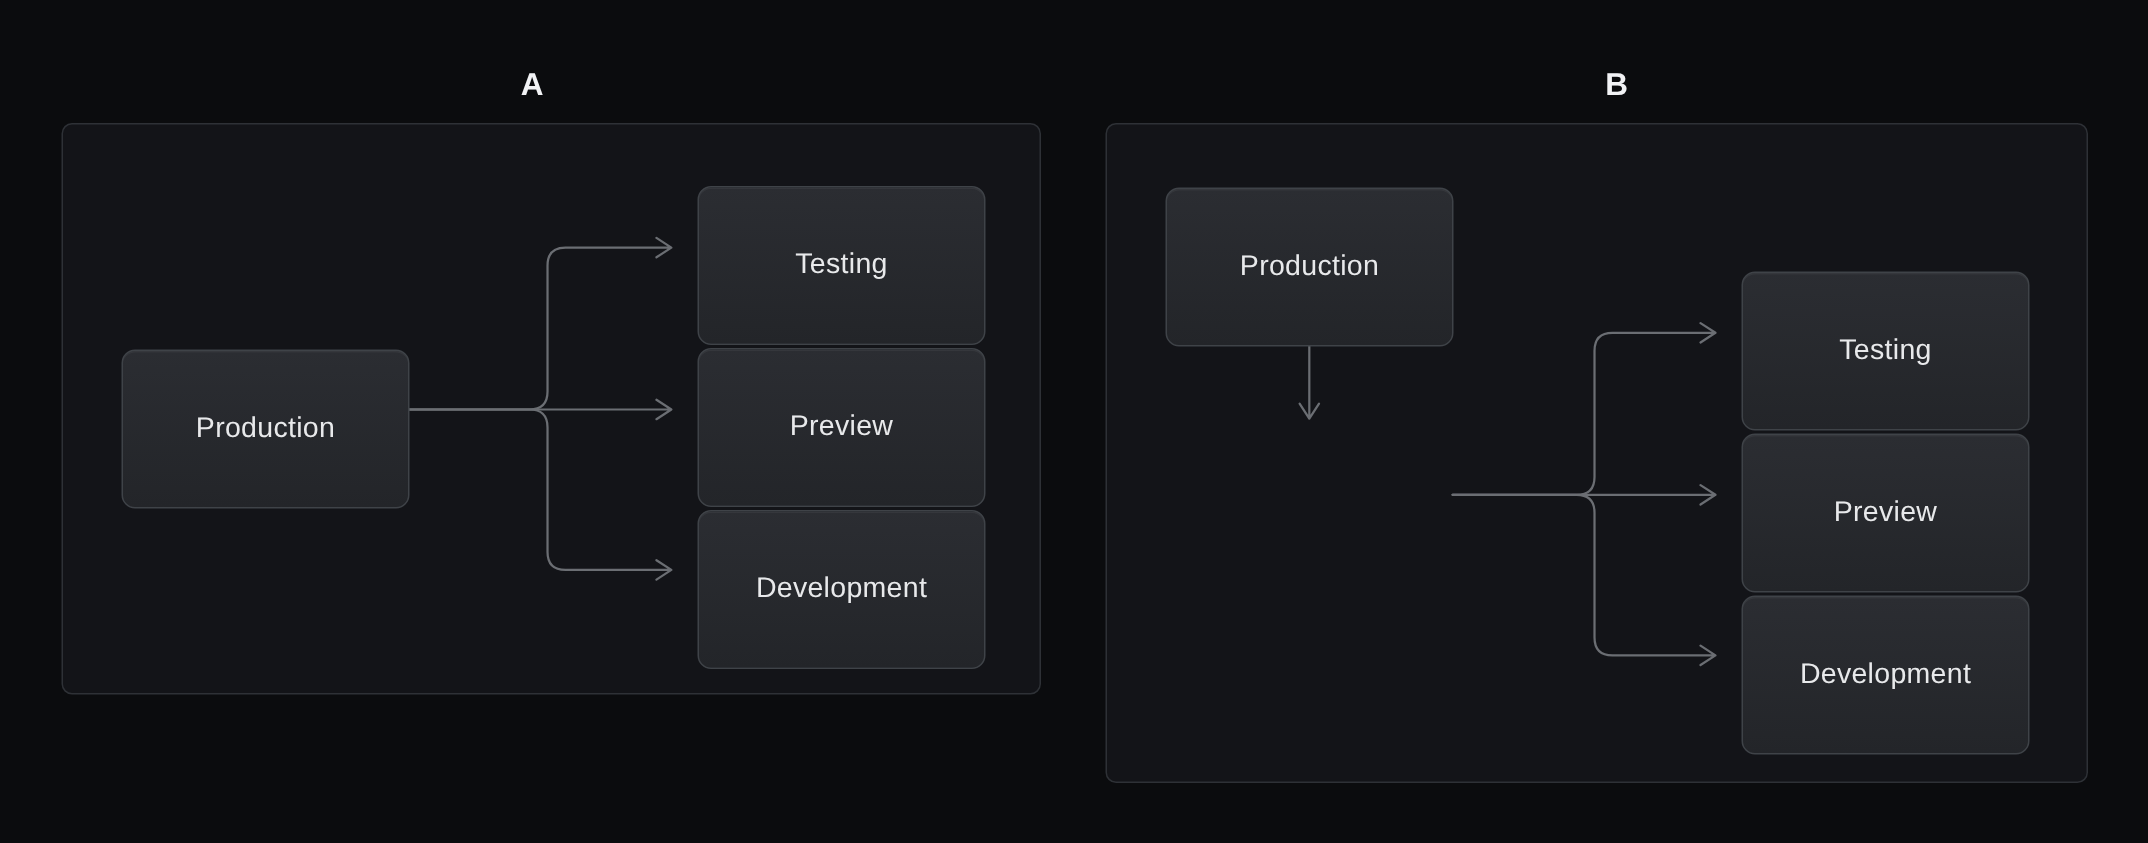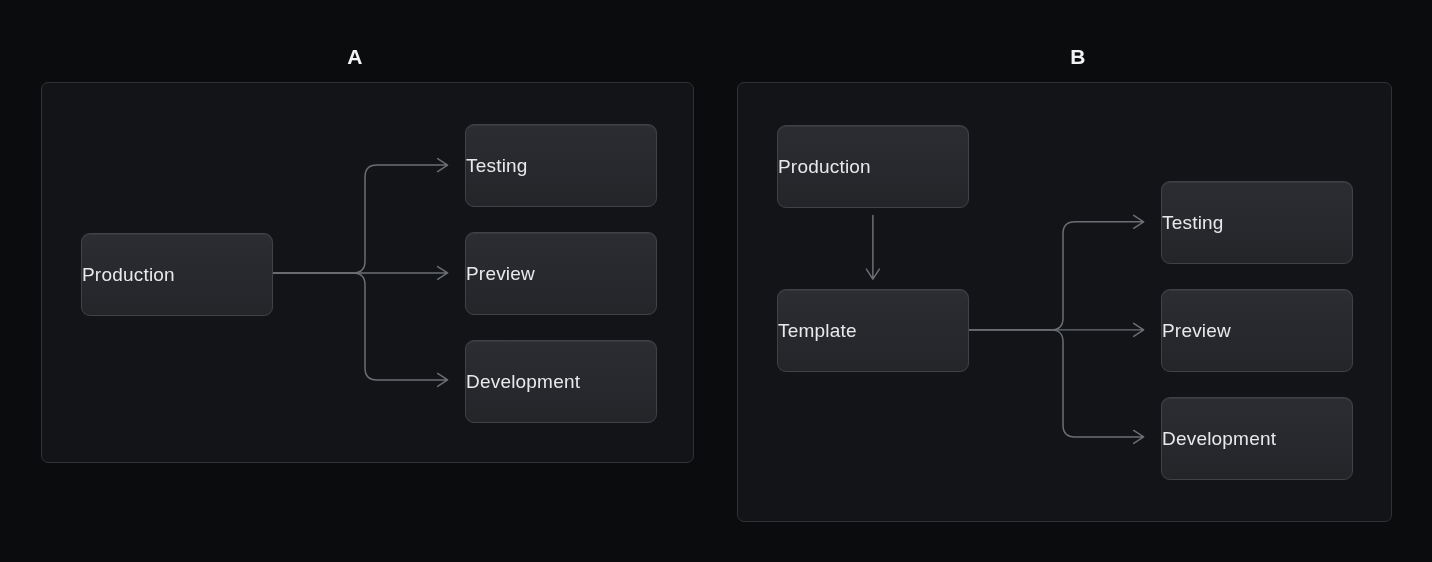--- a/index.html
+++ b/index.html
@@ -35,31 +35,31 @@
     border-radius: 7px;
     box-sizing: border-box;
   }
   .panel.a { left: 41px;  width: 653px; height: 381px; }
   .panel.b { left: 737px; width: 655px; height: 440px; }
   .label-a { left: 325px; }
   .label-b { left: 1048px; }
   .node {
     position: absolute;
     width: 192px;
-    height: 83px;
+    height: 106px;
     box-sizing: border-box;
     border: 1px solid #3f4348;
     border-radius: 9px;
     background: linear-gradient(180deg, #2b2d32 0%, #232529 100%);
     box-shadow: inset 0 1px 0 rgba(255,255,255,0.05);
     color: #e8e9eb;
     font-size: 19px;
     display: flex;
     align-items: center;
-    justify-content: flex-start;
+    justify-content: center;
     letter-spacing: 0.2px;
   }
   .edges {
     position: absolute;
     left: 0; top: 0;
     width: 100%; height: 100%;
     pointer-events: none;
   }
   .edges path {
     fill: none;
@@ -121,23 +121,20 @@
       <path d="M 231 248 H 314 Q 326 248 326 236 V 151.5 Q 326 139.5 338 139.5 H 406 M 397 133 L 407 139.5 L 397 146"></path>
 
       <path d="M 231 248 H 406 M 397 241.5 L 407 248 L 397 254.5"></path>
 
       <path d="M 231 248 H 314 Q 326 248 326 260 V 343.5 Q 326 355.5 338 355.5 H 406 M 397 349 L 407 355.5 L 397 362"></path>
     </svg>
 
     <div class="node n-production">
       <span>Production</span>
     </div>
-    <div class="node n-template">
-      <span>Template</span>
-    </div>
     <div class="node n-testing">
       <span>Testing</span>
     </div>
     <div class="node n-preview">
       <span>Preview</span>
     </div>
     <div class="node n-development">
       <span>Development</span>
     </div>
   </div>

